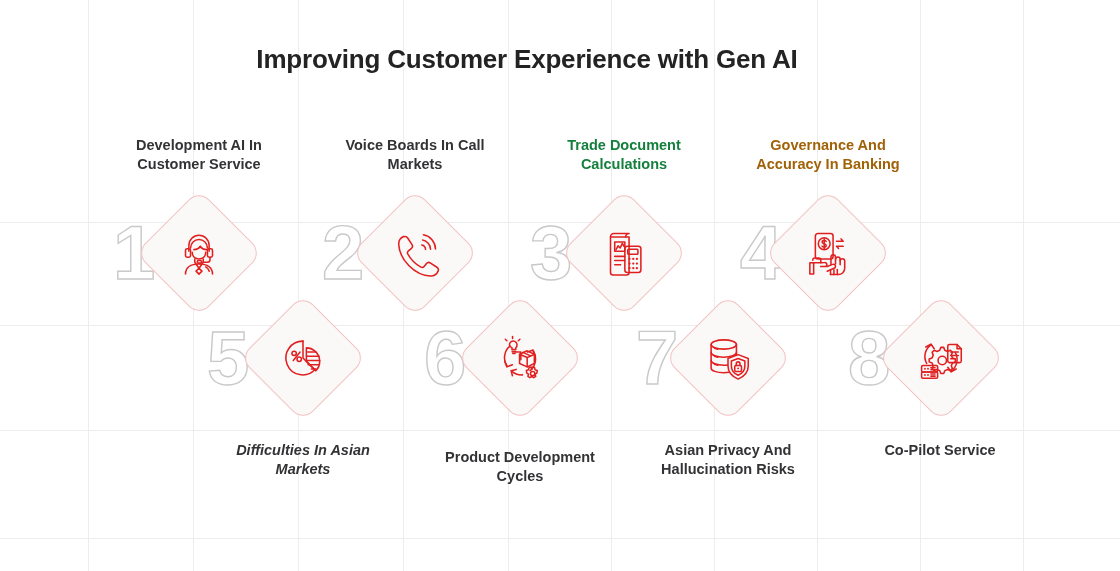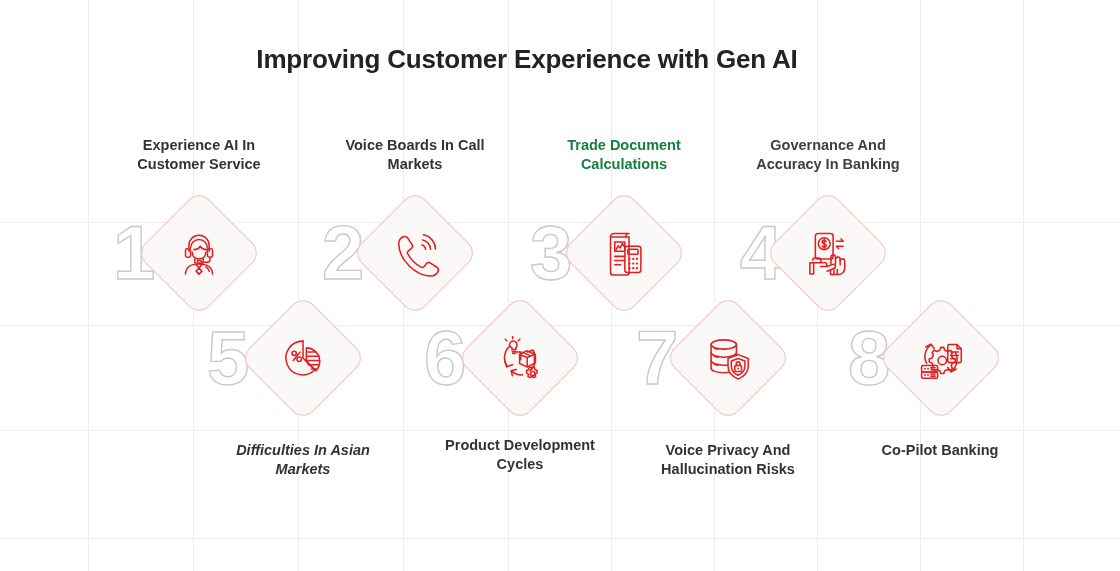--- a/index.html
+++ b/index.html
@@ -130,21 +130,21 @@
           <path d="M45 37v3a3 3 0 0 1-3 3h-5" style="stroke: rgb(224, 32, 32);"></path>
           <rect x="30" y="41" width="5" height="3" rx="1.4" style="stroke: rgb(224, 32, 32);"></rect>
           <path d="M27 39v4l5 7 5-7v-4" style="stroke: rgb(224, 32, 32);"></path>
           <path d="M16 57c0-7.5 6-12 16-12s16 4.5 16 12" style="stroke: rgb(224, 32, 32);"></path>
           <path d="M32 50l-3.5 3.5L32 57l3.5-3.5z" style="stroke: rgb(224, 32, 32);"></path>
           <path d="M40 48.5c2.2 1.2 3.6 3 4.2 5.2" style="stroke: rgb(224, 32, 32);"></path>
           <circle class="fl" cx="42" cy="47" r="0.9" style="fill: rgb(224, 32, 32);"></circle>
         </svg>
       </div>
     </div>
-    <div class="label" style="left: 109px; top: 136px; color: rgb(51, 51, 54);">Experience AI In Customer Service</div>
+    <div class="label" style="left: 109px; top: 136px; color: rgb(51, 51, 54);">Development AI In Customer Service</div>
   </div>
 
   <div class="item">
     <div class="ghost-num" style="left: 322px; top: 215px; -webkit-text-stroke: 1.4px rgb(201, 201, 203);">2</div>
     <div class="diamond-wrap" style="left:351px; top:189px;">
       <div class="diamond" style="left: 19px; top: 19px; background: rgb(251, 248, 248); border-color: rgb(243, 194, 194);"></div>
       <div class="diamond-inner">
         <svg class="icon-svg" viewBox="0 0 64 64">
           <path d="M18.5 12.5c-3.5 1.5-6 5-5.8 9.4.5 9.5 5.5 18.5 12.2 25.2C31.6 53.8 40.6 58.8 50 59.3c4.4.2 7.9-2.3 9.4-5.8.7-1.7.1-3.6-1.4-4.6l-7.6-5c-1.6-1.1-3.8-.7-5 .8l-2.6 3.3c-.9 1.1-2.4 1.5-3.7.8-3.4-1.8-6.4-4.1-9-6.7-2.6-2.6-4.9-5.6-6.7-9-.7-1.3-.3-2.8.8-3.7l3.3-2.6c1.5-1.2 1.9-3.4.8-5l-5-7.6c-1-1.5-2.9-2.1-4.6-1.4z" style="stroke: rgb(224, 32, 32);"></path>
           <path d="M40 22.5a5.5 5.5 0 0 1 4.5 5.2" style="stroke: rgb(224, 32, 32);"></path>
@@ -204,21 +204,21 @@
           <path d="M31 48.1l6.5-2.6c1.3-.5 2.7.1 3.2 1.3.5 1.3-.1 2.7-1.4 3.2L31 53.6" style="stroke: rgb(224, 32, 32);"></path>
           <path d="M35.5 45.5v-8.8c0-1.5 1.2-2.7 2.7-2.7s2.7 1.2 2.7 2.7V45" style="stroke: rgb(224, 32, 32);"></path>
           <path d="M41 39.5c0-1.5 1.2-2.7 2.7-2.7s2.7 1.2 2.7 2.7V46" style="stroke: rgb(224, 32, 32);"></path>
           <path d="M46.4 41.5c0-1.5 1.2-2.7 2.7-2.7s2.7 1.2 2.7 2.7v8.5c0 4.2-3.4 7.5-7.5 7.5H35" style="stroke: rgb(224, 32, 32);"></path>
           <line x1="35" y1="52" x2="35" y2="57.5" style="stroke: rgb(224, 32, 32);"></line>
           <line x1="39" y1="52" x2="39" y2="57.5" style="stroke: rgb(224, 32, 32);"></line>
           <line x1="43" y1="51.5" x2="43" y2="57.5" style="stroke: rgb(224, 32, 32);"></line>
         </svg>
       </div>
     </div>
-    <div class="label" style="left: 738px; top: 136px; color: #404040;">Governance And Accuracy In Banking</div>
+    <div class="label" style="left: 738px; top: 136px; color: #a16207;">Governance And Accuracy In Banking</div>
   </div>
 
   <div class="item">
     <div class="ghost-num" style="left: 207px; top: 320px; -webkit-text-stroke: 1.4px rgb(201, 201, 203);">5</div>
     <div class="diamond-wrap" style="left:239px; top:294px;">
       <div class="diamond" style="left: 19px; top: 19px; background: rgb(251, 248, 248); border-color: rgb(243, 194, 194);"></div>
       <div class="diamond-inner">
         <svg class="icon-svg" viewBox="0 0 64 64">
           <path d="M32 12a20 20 0 1 0 14 34" style="stroke: rgb(224, 32, 32);"></path>
           <path d="M32 12v20l14 14" style="stroke: rgb(224, 32, 32);"></path>
@@ -258,21 +258,21 @@
           <polyline points="27,25 33,25 33,34" style="stroke: rgb(224, 32, 32);"></polyline>
           <polygon points="31.5,27.5 40.5,23.5 49,27.5 40.5,31.5" style="stroke: rgb(224, 32, 32);"></polygon>
           <polyline points="31.5,27.5 31.5,38.5 40.5,42.5 49,38.5 49,27.5" style="stroke: rgb(224, 32, 32);"></polyline>
           <line x1="40.5" y1="31.5" x2="40.5" y2="42.5" style="stroke: rgb(224, 32, 32);"></line>
           <line x1="35.5" y1="25.3" x2="44.5" y2="29.5" style="stroke: rgb(224, 32, 32);"></line>
           <path d="M45.8 45.5l1-2.7 2.5.6.6 2.6 2.5.9-.3 2.7-2.1 1.6.6 2.6-2.3 1.5-2.3-1.4-2.3 1.4-2.3-1.5.6-2.6-2.1-1.6-.3-2.7 2.5-.9.6-2.6 2.5-.6z" style="stroke: rgb(224, 32, 32);"></path>
           <circle cx="47" cy="50.5" r="2.6" style="stroke: rgb(224, 32, 32);"></circle>
         </svg>
       </div>
     </div>
-    <div class="label" style="left: 430px; top: 436px; color: rgb(51, 51, 54);">Product Development Cycles</div>
+    <div class="label" style="left: 430px; top: 448px; color: rgb(51, 51, 54);">Product Development Cycles</div>
   </div>
 
   <div class="item">
     <div class="ghost-num" style="left: 636px; top: 320px; -webkit-text-stroke: 1.4px rgb(201, 201, 203);">7</div>
     <div class="diamond-wrap" style="left:664px; top:294px;">
       <div class="diamond" style="left: 19px; top: 19px; background: rgb(251, 248, 248); border-color: rgb(243, 194, 194);"></div>
       <div class="diamond-inner">
         <svg class="icon-svg" viewBox="0 0 64 64">
           <ellipse cx="27" cy="16" rx="15" ry="5.5" style="stroke: rgb(224, 32, 32);"></ellipse>
           <path d="M12 16v28c0 3 6.7 5.5 15 5.5 2.2 0 4.3-.2 6.2-.5" style="stroke: rgb(224, 32, 32);"></path>
@@ -283,21 +283,21 @@
           <line x1="16" y1="30" x2="20" y2="31" style="stroke: rgb(224, 32, 32);"></line>
           <line x1="16" y1="39.5" x2="20" y2="40.5" style="stroke: rgb(224, 32, 32);"></line>
           <path d="M44 28l12 4.5v9c0 7-5 12.5-12 15.5-7-3-12-8.5-12-15.5v-9z" style="stroke: rgb(224, 32, 32);"></path>
           <path d="M44 32.5l8 3v6.2c0 4.7-3.3 8.6-8 10.8-4.7-2.2-8-6.1-8-10.8v-6.2z" style="stroke: rgb(224, 32, 32);"></path>
           <rect x="40" y="41" width="8" height="7" rx="1.4" style="stroke: rgb(224, 32, 32);"></rect>
           <path d="M41.8 41v-2.2a2.2 2.2 0 0 1 4.4 0V41" style="stroke: rgb(224, 32, 32);"></path>
           <circle class="fl" cx="44" cy="44.3" r="1.1" style="fill: rgb(224, 32, 32);"></circle>
         </svg>
       </div>
     </div>
-    <div class="label" style="left: 638px; top: 441px; color: rgb(51, 51, 54);">Voice Privacy And Hallucination Risks</div>
+    <div class="label" style="left: 638px; top: 441px; color: rgb(51, 51, 54);">Asian Privacy And Hallucination Risks</div>
   </div>
 
   <div class="item">
     <div class="ghost-num" style="left: 848px; top: 320px; -webkit-text-stroke: 1.4px rgb(201, 201, 203);">8</div>
     <div class="diamond-wrap" style="left:877px; top:294px;">
       <div class="diamond" style="left: 19px; top: 19px; background: rgb(251, 248, 248); border-color: rgb(243, 194, 194);"></div>
       <div class="diamond-inner">
         <svg class="icon-svg" viewBox="0 0 64 64">
           <path d="M15 38.5A17 17 0 0 1 20 16.5" style="stroke: rgb(224, 32, 32);"></path>
           <polyline points="14,19 20,15.5 24,21" style="stroke: rgb(224, 32, 32);"></polyline>
@@ -316,16 +316,16 @@
           <circle class="fl" cx="16.6" cy="44.7" r="1.1" style="fill: rgb(224, 32, 32);"></circle>
           <circle class="fl" cx="13" cy="52.2" r="1.1" style="fill: rgb(224, 32, 32);"></circle>
           <circle class="fl" cx="16.6" cy="52.2" r="1.1" style="fill: rgb(224, 32, 32);"></circle>
           <line x1="20" y1="43.5" x2="25" y2="43.5" style="stroke: rgb(224, 32, 32);"></line>
           <line x1="20" y1="46" x2="25" y2="46" style="stroke: rgb(224, 32, 32);"></line>
           <line x1="20" y1="51" x2="25" y2="51" style="stroke: rgb(224, 32, 32);"></line>
           <line x1="20" y1="53.5" x2="25" y2="53.5" style="stroke: rgb(224, 32, 32);"></line>
         </svg>
       </div>
     </div>
-    <div class="label" style="left: 850px; top: 441px; color: rgb(51, 51, 54);">Co-Pilot Banking</div>
+    <div class="label" style="left: 850px; top: 441px; color: rgb(51, 51, 54);">Co-Pilot Service</div>
   </div>
 
 </div>
 
 </body></html>

